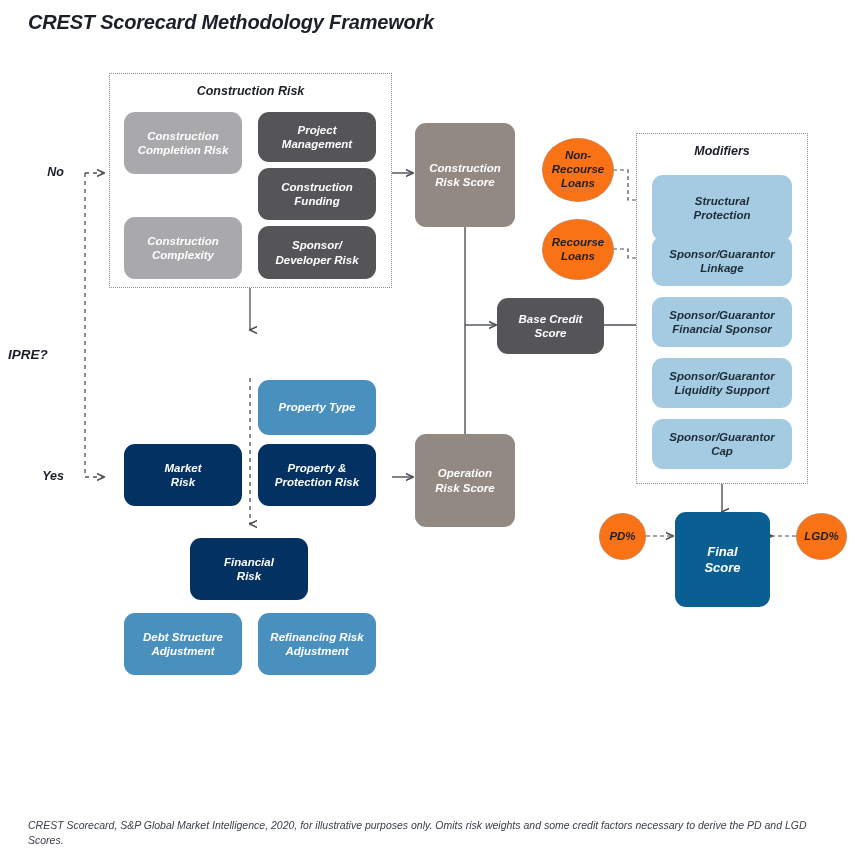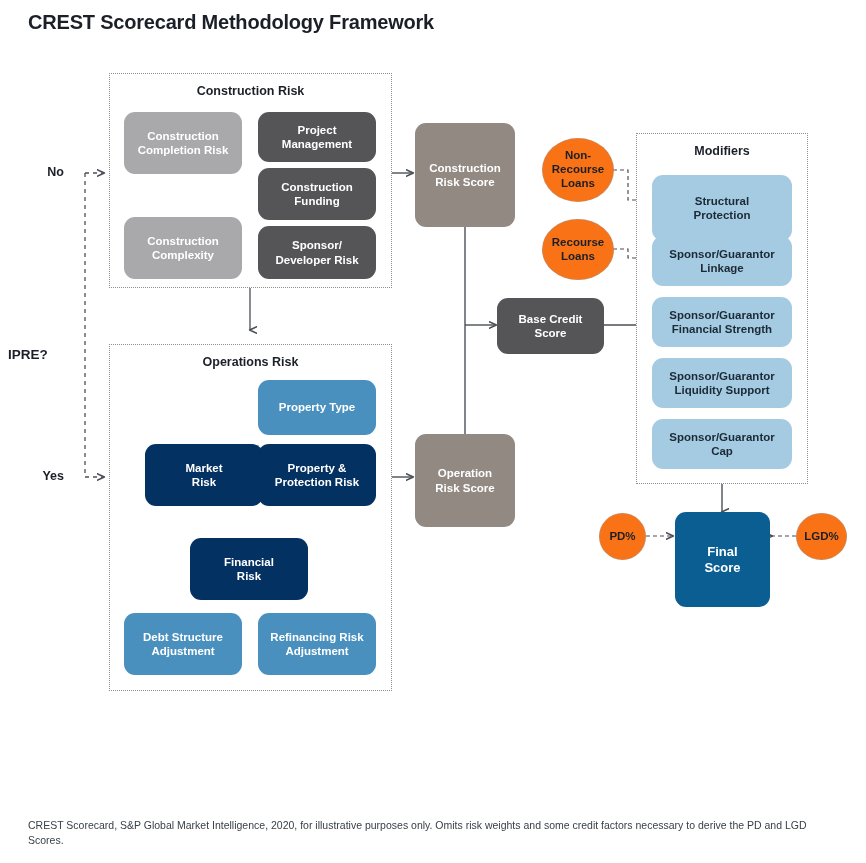--- a/index.html
+++ b/index.html
@@ -4,21 +4,21 @@
 <style>
   html,body{margin:0;padding:0;}
   body{
     width:866px;height:863px;
     background:#ffffff;
     font-family:"Liberation Sans", sans-serif;
     color:#1a1f26;
     position:relative;
     overflow:hidden;
   }
-  #canvas{position:absolute;left:0;top:0;width:866px;height:863px;}
+  #canvas{position:absolute;left:0;top:0;width:866px;height:863px;font-style:italic;}
 
   .abs{position:absolute;box-sizing:border-box;}
 
   
   .title{
     left:28px;top:11px;width:700px;
     font-size:20px;font-weight:bold;letter-spacing:-0.2px;
     color:#1b1f27;
   }
 
@@ -159,32 +159,29 @@
     </div>
   </div>
 
   <div class="abs box c-dark" style="left:258px;top:226px;width:118px;height:53px;">
     <div>
       <span>Sponsor/</span>
       <span>Developer Risk</span>
     </div>
   </div>
 
-  <div class="abs group" style="left:109px;top:344px;width:283px;height:347px;">
-    <div class="group-title">Operations Risk</div>
-  </div>
 
 
   <div class="abs box c-midblue" style="left:258px;top:380px;width:118px;height:55px;">
     <div>
       <span>Property Type</span>
     </div>
   </div>
 
-  <div class="abs box c-navy" style="left:124px;top:444px;width:118px;height:62px;margin-left:21px;">
+  <div class="abs box c-navy" style="left:124px;top:444px;width:118px;height:62px;">
     <div>
       <span>Market</span>
       <span>Risk</span>
     </div>
   </div>
 
   <div class="abs box c-navy" style="left:258px;top:444px;width:118px;height:62px;">
     <div>
       <span>Property &amp;</span>
       <span>Protection Risk</span>
@@ -269,21 +266,21 @@
   <div class="abs box c-ltblue" style="left:652px;top:236px;width:140px;height:50px;">
     <div>
       <span>Sponsor/Guarantor</span>
       <span>Linkage</span>
     </div>
   </div>
 
   <div class="abs box c-ltblue" style="left:652px;top:297px;width:140px;height:50px;">
     <div>
       <span>Sponsor/Guarantor</span>
-      <span>Financial Strength</span>
+      <span>Financial Sponsor</span>
     </div>
   </div>
 
   <div class="abs box c-ltblue" style="left:652px;top:358px;width:140px;height:50px;">
     <div>
       <span>Sponsor/Guarantor</span>
       <span>Liquidity Support</span>
     </div>
   </div>
 

